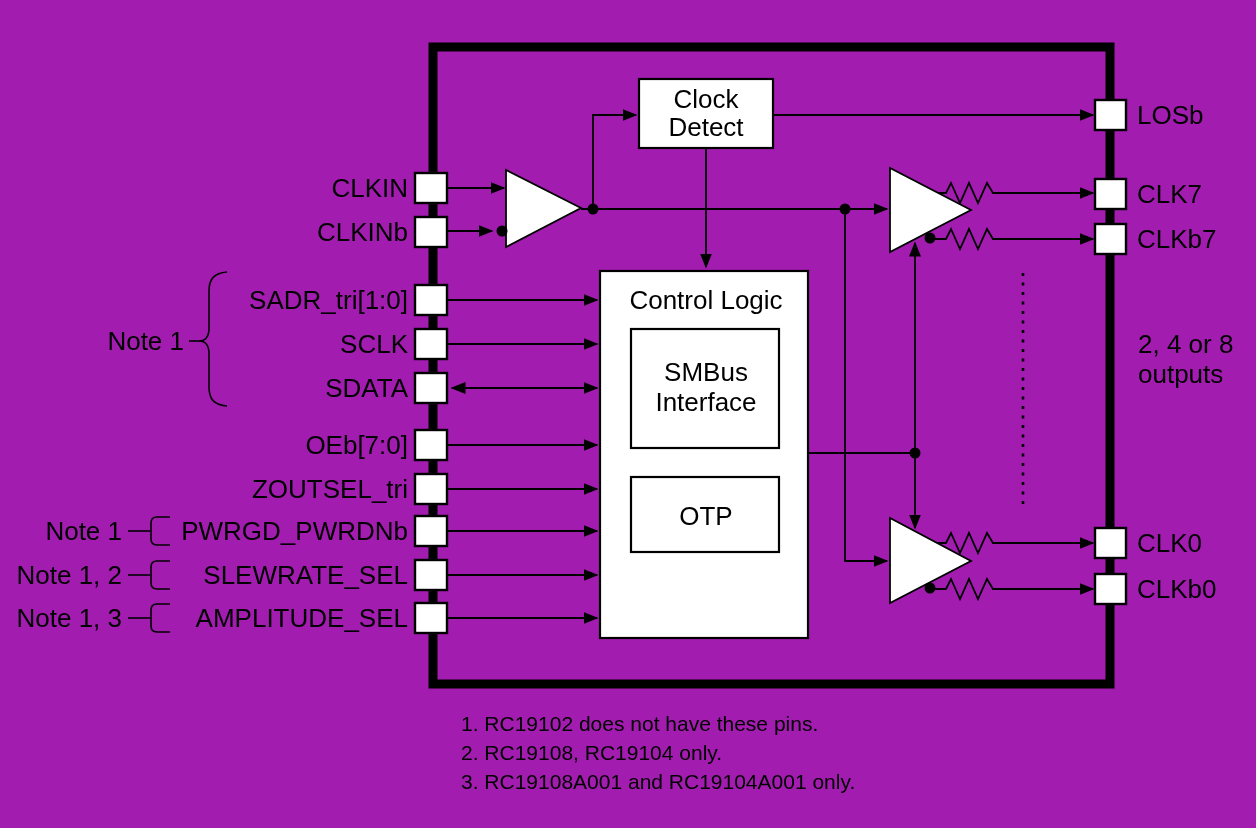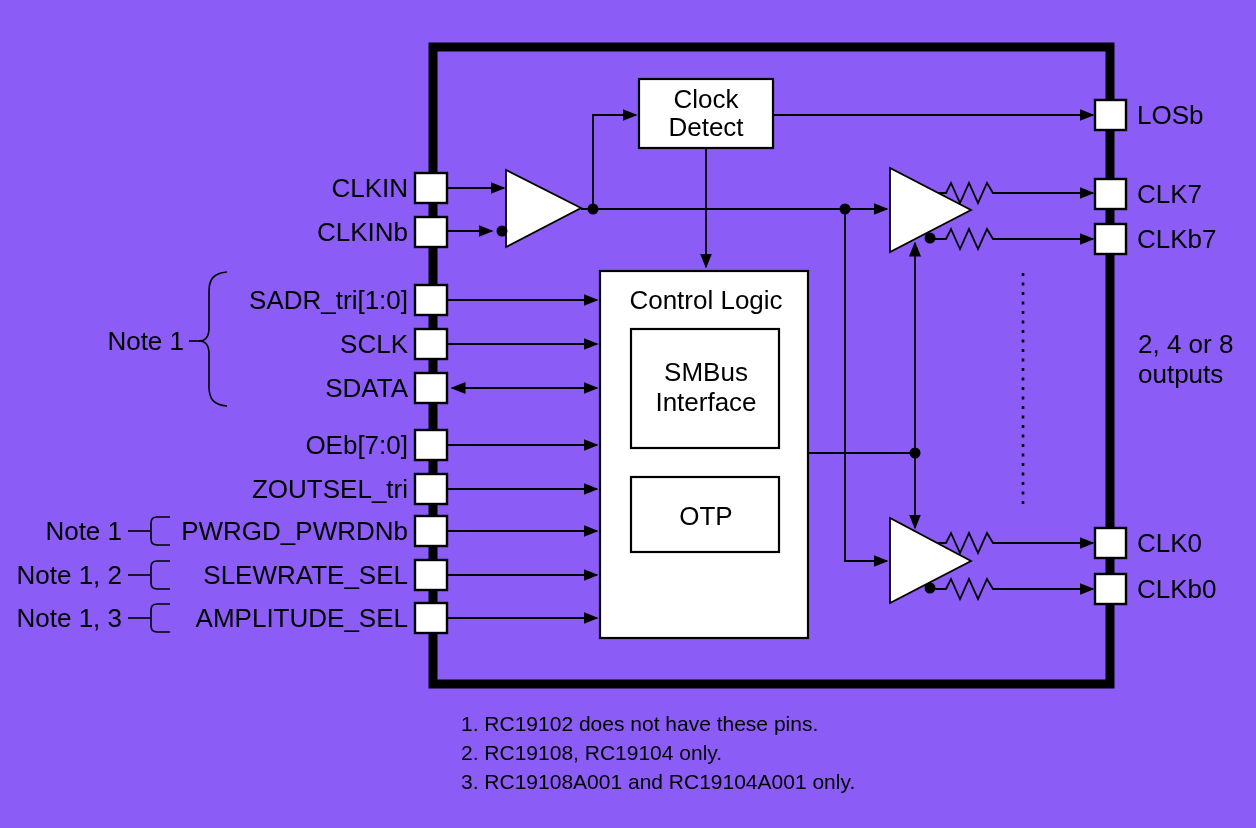--- a/index.html
+++ b/index.html
@@ -1,16 +1,16 @@
 <!DOCTYPE html>
 <html><head>
 <meta charset="utf-8">
 <style>
   html,body{margin:0;padding:0;background:#ffffff;}
-  .canvas{position:relative;width:1256px;height:828px;background:#8b5cf6;overflow:hidden;text-align:center;}
+  .canvas{position:relative;width:1256px;height:828px;background:#a21caf;overflow:hidden;text-align:center;}
   svg{display:block;}
   text{font-family:"Liberation Sans","DejaVu Sans",sans-serif;fill:#000000;}
   .t-label{font-size:26px;}
   .t-note{font-size:26px;}
   .t-block{font-size:26px;}
   .t-foot{font-size:21px;}
   .wire{stroke:#000000;stroke-width:1.8;fill:none;}
   .thick{stroke:#000000;stroke-width:9;fill:none;}
   .blockbox{stroke:#000000;stroke-width:2.2;fill:#ffffff;}
   .pinbox{stroke:#000000;stroke-width:2.4;fill:#ffffff;}

